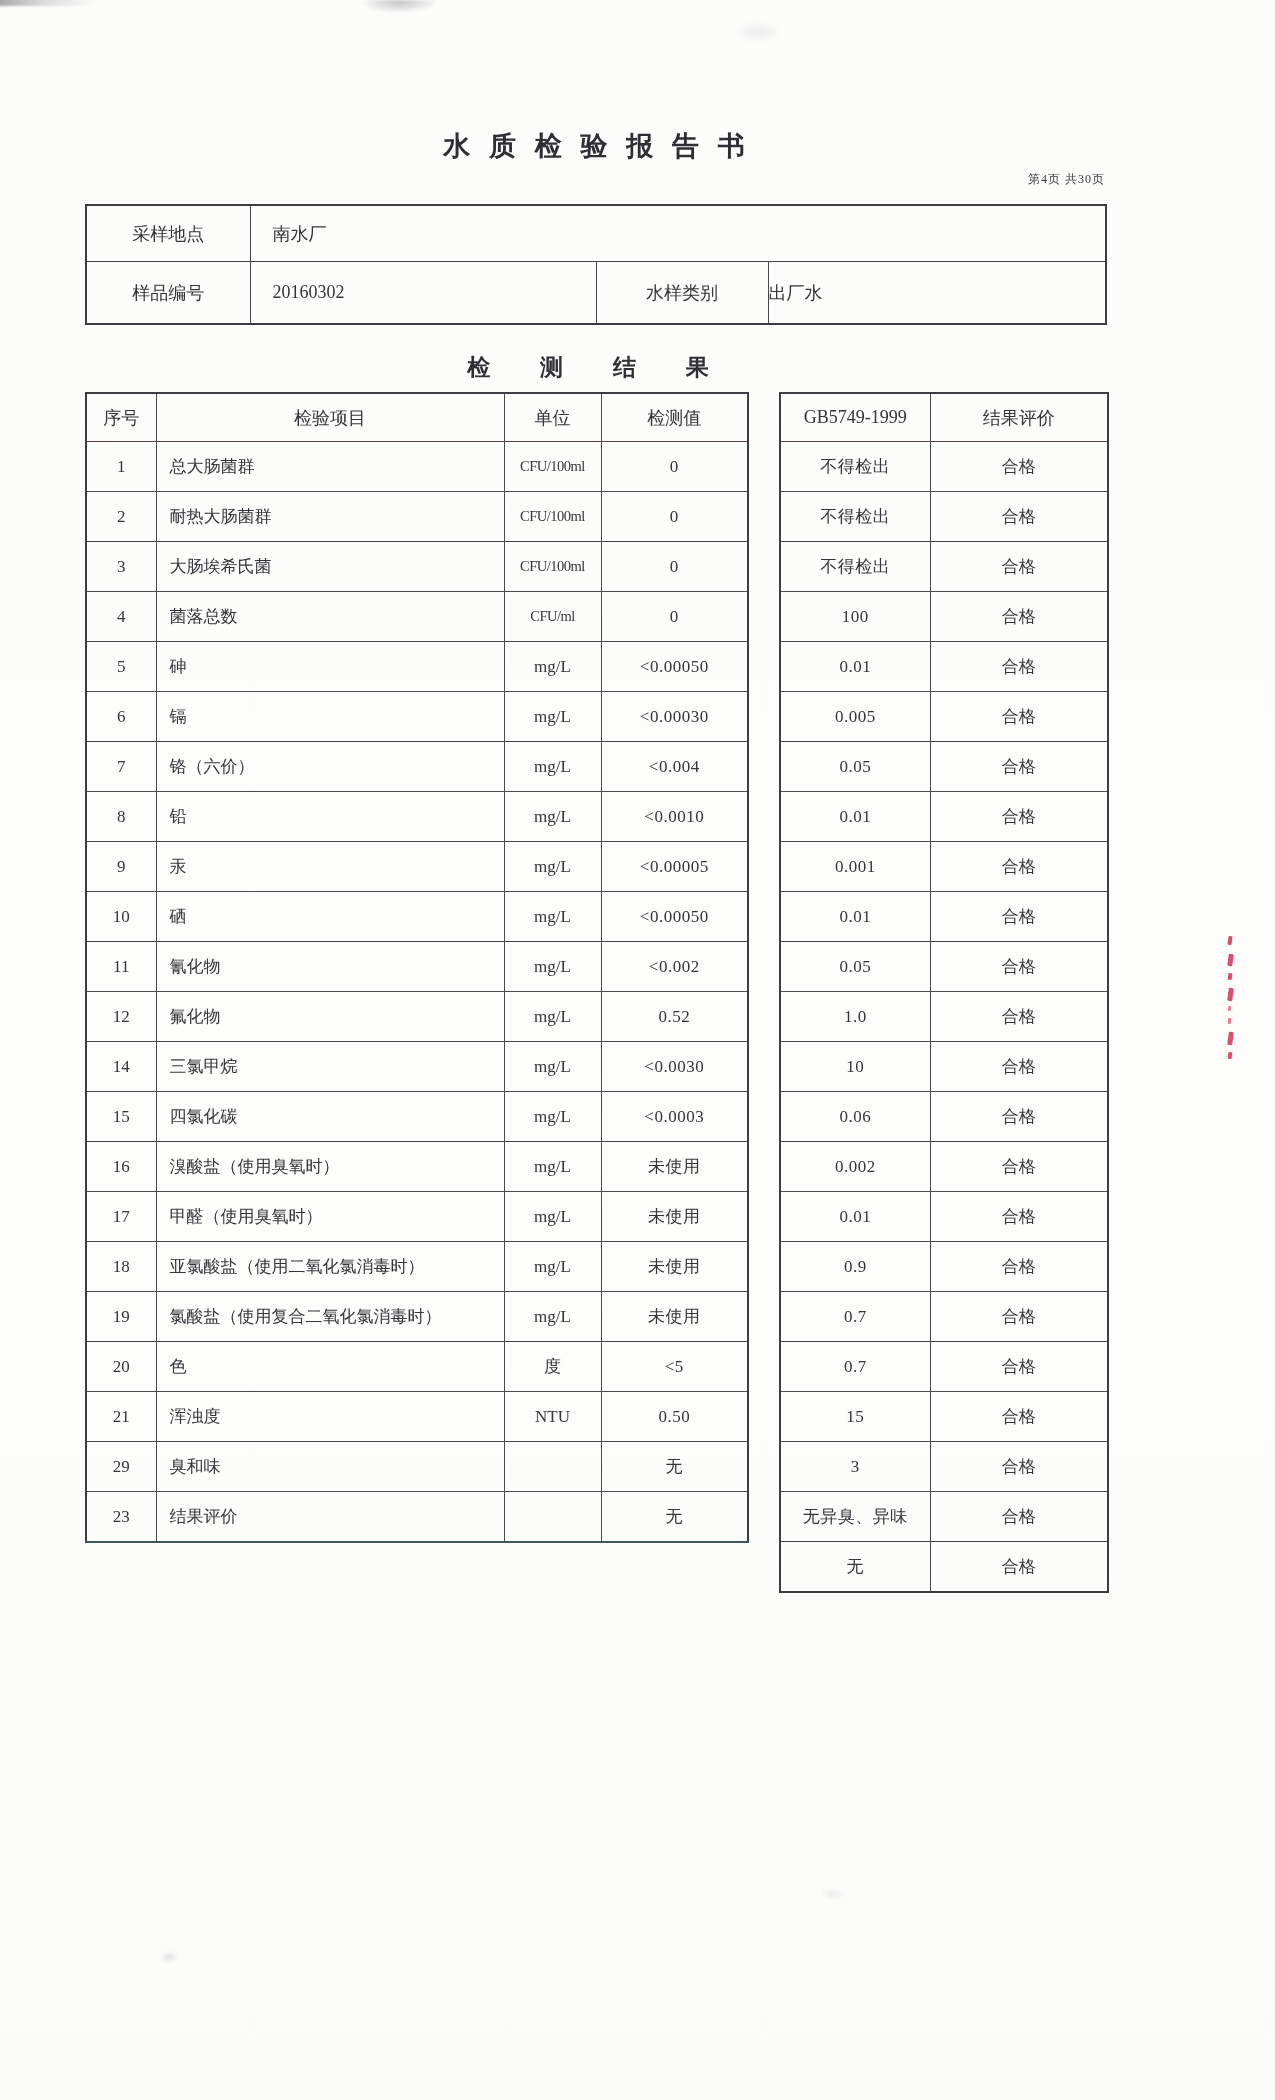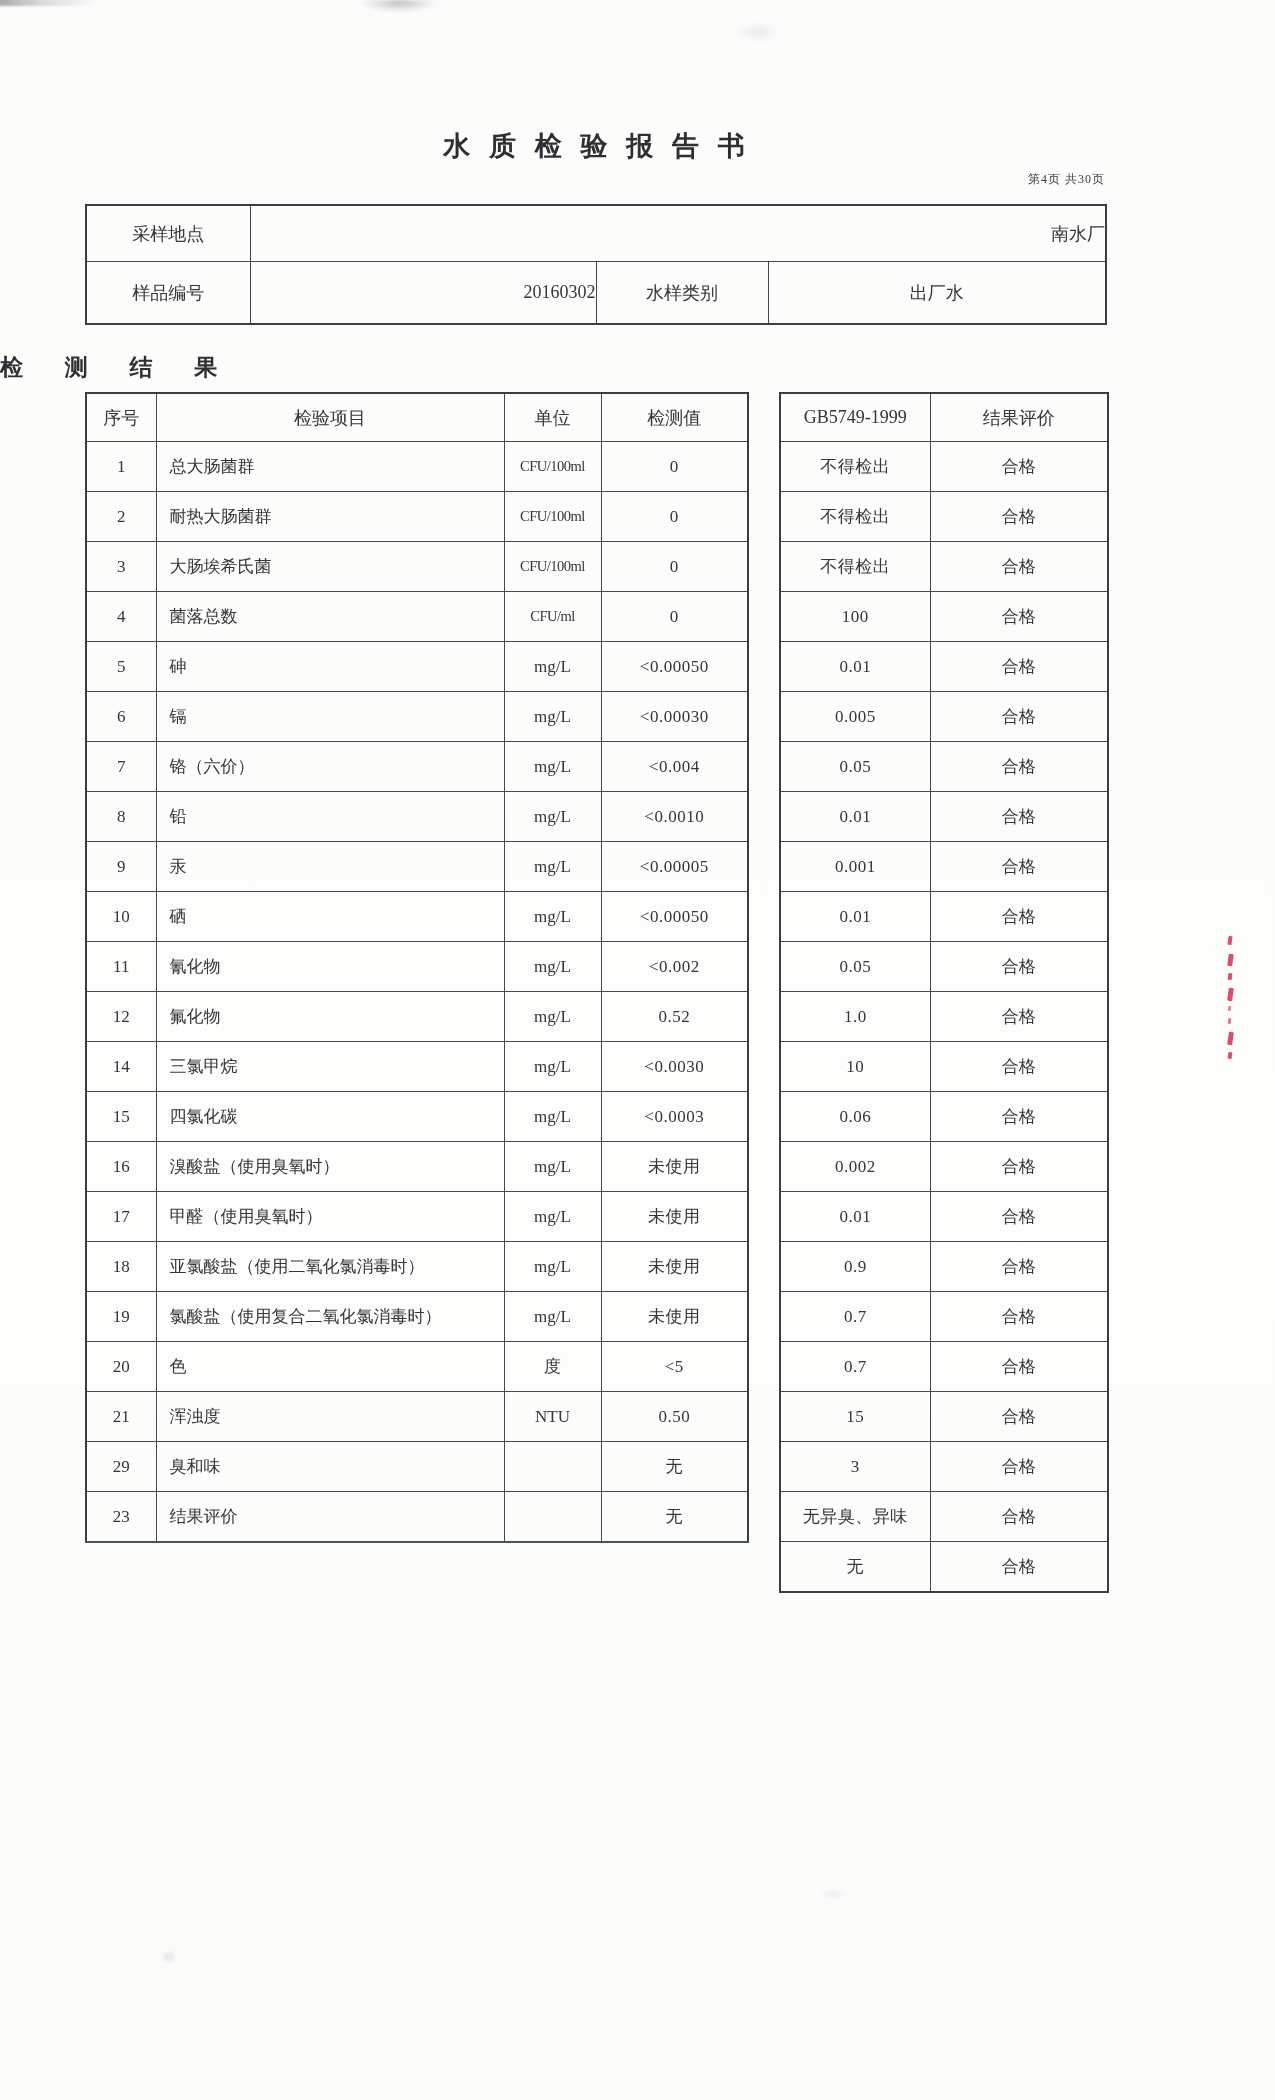--- a/index.html
+++ b/index.html
@@ -36,30 +36,31 @@
   }
   .sample-table td{
     border:1px solid #46464e;
     font-size:18px;color:#34343a;
     vertical-align:middle;
     padding:0;
   }
   .sample-table tr.r1 td{height:55px;}
   .sample-table tr.r2 td{height:61px;}
   .sample-table td.lab{text-align:center;}
-  .sample-table td.v-left{text-align:right;}
-  .sample-table td.v-center{text-align:center;}
+  .sample-table td.v-left{text-align:left;padding-left:22px;}
+  .sample-table td.v-center{}
   .sample-table tr.r1 td{border-top-color:#3d4a6e;}
 
   
   .section-title{
     position:absolute;left:0;top:352px;width:1194px;
-    text-align:left;
+    text-align:center;
     font-size:23px;font-weight:700;letter-spacing:18px;
     color:#2f2f35;
+    font-family:Liberation Mono, monospace;
   }
 
   
   .results{
     position:absolute;left:85px;top:392px;
     display:flex;gap:30px;align-items:flex-start;
   }
   .rt{border:2px solid #3c3c42;}
   .rt th,.rt td{
     border:1px solid #48484f;

